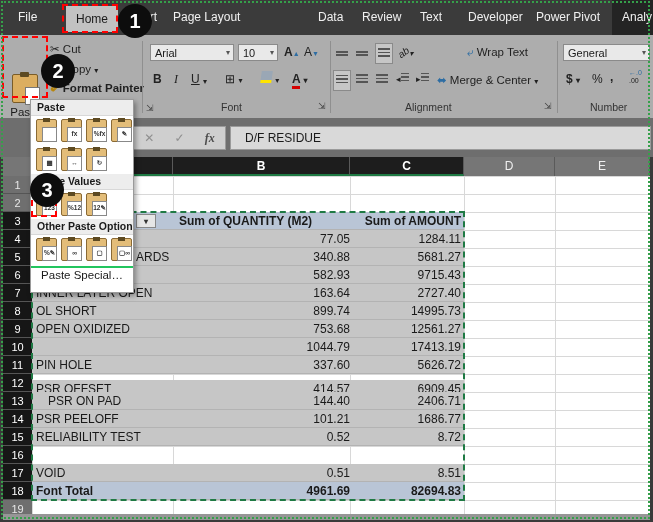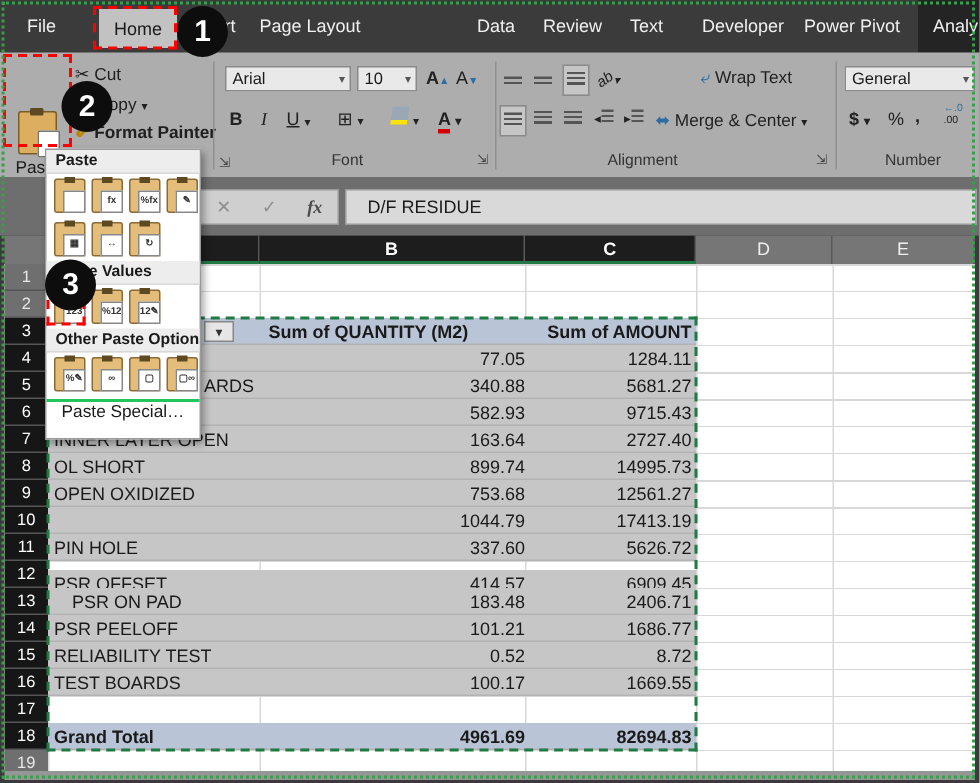--- a/index.html
+++ b/index.html
@@ -247,40 +247,40 @@
       <div class="qty">337.60</div>
       <div class="amt">5626.72</div>
     </div>
     <div class="prow row-data" style="top: 204px;">
       <div class="lab" style="left: 4px;">PSR OFFSET</div>
       <div class="qty">414.57</div>
       <div class="amt">6909.45</div>
     </div>
     <div class="prow row-data" style="top: 216px;">
       <div class="lab" style="left: 16px;">PSR ON PAD</div>
-      <div class="qty">183.48</div>
+      <div class="qty">144.40</div>
       <div class="amt">2406.71</div>
     </div>
     <div class="prow row-data" style="top: 234px;">
       <div class="lab" style="left: 4px;">PSR PEELOFF</div>
       <div class="qty">101.21</div>
       <div class="amt">1686.77</div>
     </div>
     <div class="prow row-data" style="top: 252px;">
       <div class="lab" style="left: 4px;">RELIABILITY TEST</div>
       <div class="qty">0.52</div>
       <div class="amt">8.72</div>
     </div>
-    <div class="prow row-data" style="top: 270px;">
-      <div class="lab" style="left: 4px;">TEST BOARDS</div>
-      <div class="qty">100.17</div>
-      <div class="amt">1669.55</div>
+    <div class="prow row-data" style="top: 288px;">
+      <div class="lab" style="left: 4px;">VOID</div>
+      <div class="qty">0.51</div>
+      <div class="amt">8.51</div>
     </div>
     <div class="prow row-accent" style="top: 306px;">
-      <div class="lab">Grand Total</div>
+      <div class="lab">Font Total</div>
       <div class="qty">4961.69</div>
       <div class="amt">82694.83</div>
     </div>
   </div>
 <div class="abs" id="ants" style="top: 211px; left: 31px; width: 434px; height: 290px;"></div>
 <div class="abs" id="botstrip"></div>
 
 <div class="abs" id="pmenu">
     <div class="msec">Paste</div>
     <div class="mrow">

